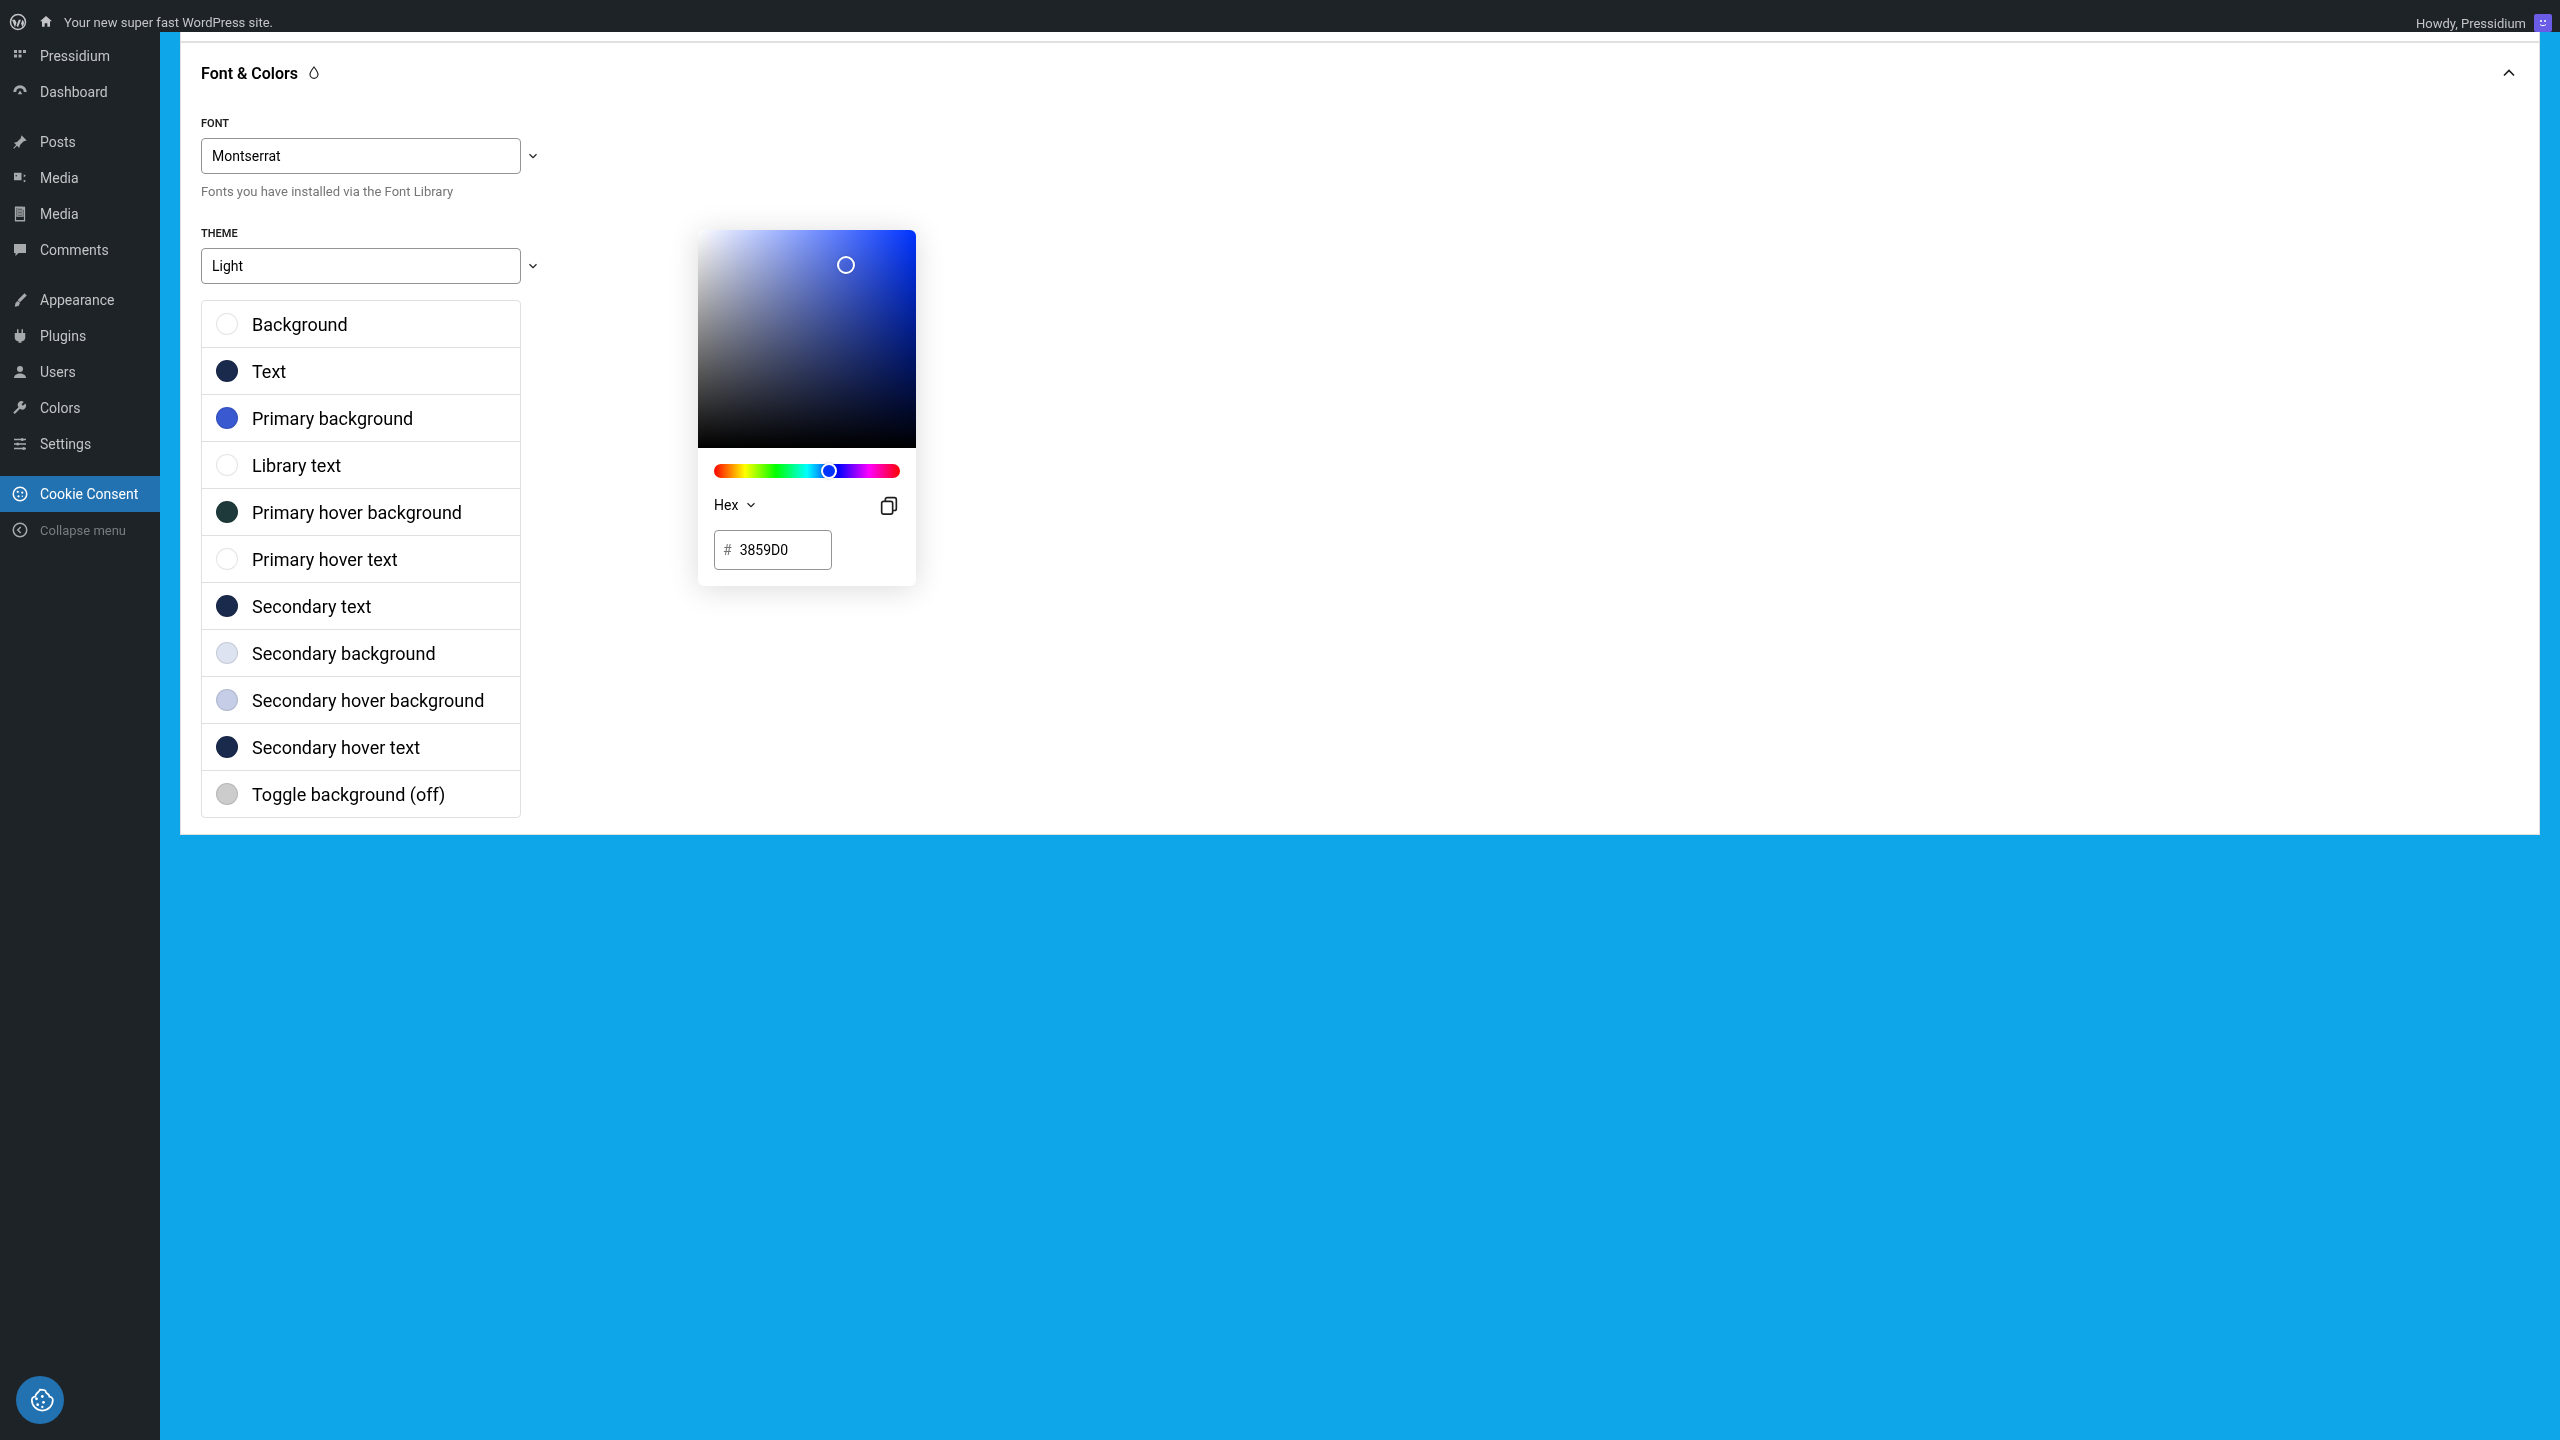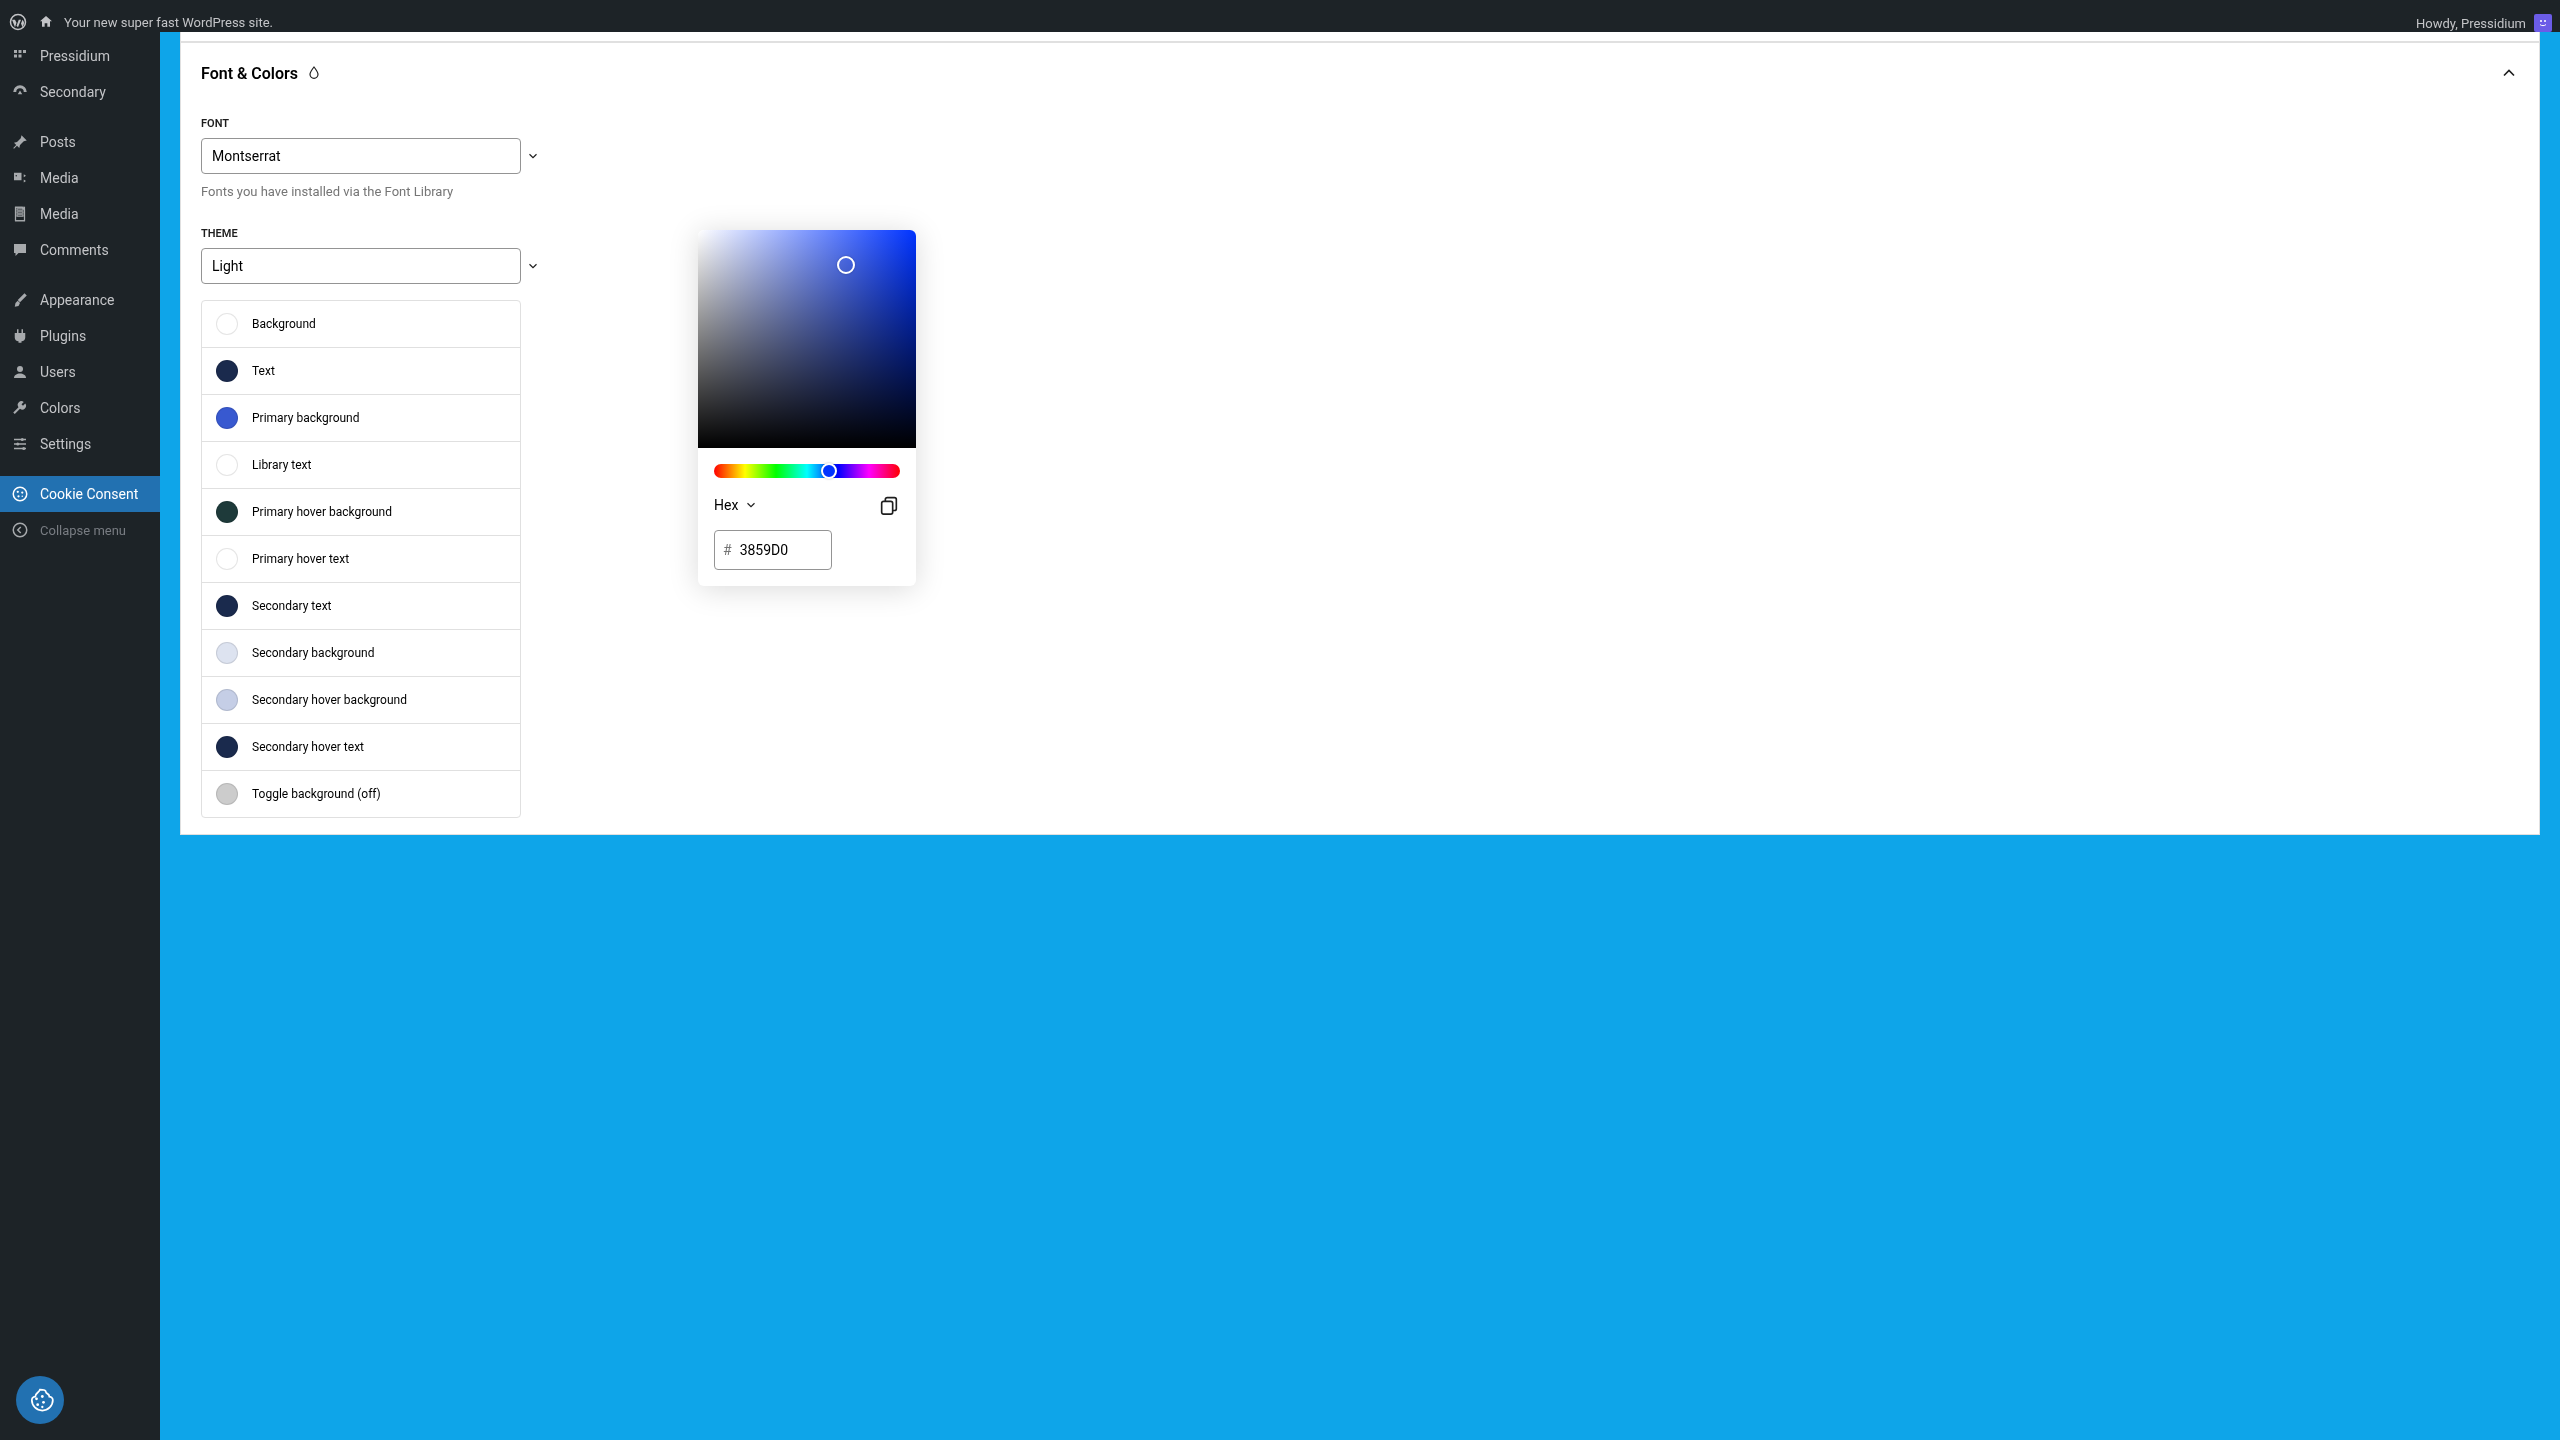--- a/index.html
+++ b/index.html
@@ -23,21 +23,21 @@
 .panel { background: #fff; border: 1px solid #e0e0e0; margin-top: 0; }
 .panel-header { display: flex; align-items: center; justify-content: space-between; padding: 20px; border-bottom: none; }
 .panel-title { font-weight: 600; font-size: 16px; display:flex; align-items:center; gap:8px; }
 .panel-body { padding: 0 20px 16px 20px; }
 .label { font-size: 11px; font-weight: 600; text-transform: uppercase; color: #1e1e1e; margin-bottom: 8px; margin-top: 14px; display:block; }
 .sel { width: 320px; height: 36px; border: 1px solid #949494; border-radius: 4px; padding: 0 30px 0 10px; font-size: 14px; appearance: none; background: #fff; position: relative; }
 .sel-wrap { position: relative; width: 349px; }
 .sel-wrap .chev { position: absolute; right: 10px; top: 50%; transform: translateY(-50%); pointer-events: none; }
 .help { font-size: 13px; color: #757575; margin-top: 10px; }
 .color-list { width: 320px; border: 1px solid #e0e0e0; border-radius: 4px; margin-top: 16px; }
-.color-row { display: flex; align-items: center; gap: 14px; padding: 12px 14px; border-bottom: 1px solid #e0e0e0; cursor: pointer; font-size: 12px; }
+.color-row { display: flex; align-items: center; gap: 14px; padding: 12px 14px; border-bottom: 1px solid #e0e0e0; cursor: pointer; font-size: 18px; }
 .color-row:last-child { border-bottom: none; }
 .swatch { width: 22px; height: 22px; border-radius: 50%; border: 1px solid rgba(0,0,0,0.1); flex-shrink:0; }
 .picker { position: absolute; left: 538px; top: 198px; width: 218px; background: #fff; border-radius: 6px; box-shadow: 0 3px 30px rgba(0,0,0,0.15); padding-bottom: 16px; overflow:hidden; }
 .sat { height: 218px; background: linear-gradient(to top, #000, transparent), linear-gradient(to right, #fff, #0033ff); position: relative; }
 .sat-handle { position:absolute; width:18px; height:18px; border:2px solid #fff; border-radius:50%; left: 68%; top: 16%; transform:translate(-50%,-50%); box-shadow:0 0 2px rgba(0,0,0,0.3); }
 .hue { margin: 16px; height: 14px; border-radius: 14px; background: linear-gradient(to right, red, yellow, lime, cyan, blue, magenta, red); position: relative; }
 .hue-handle { position:absolute; width:16px; height:16px; border:2px solid #fff; border-radius:50%; background:#0033ff; left:62%; top:50%; transform:translate(-50%,-50%); box-shadow:0 0 2px rgba(0,0,0,0.3); }
 .fmt-row { display:flex; align-items:center; justify-content:space-between; padding: 0 16px; font-size:14px; }
 .fmt-left { display:flex; align-items:center; gap:6px; }
 .copy-ic { width:22px; height:22px; }
@@ -91,21 +91,21 @@
           </svg>
         </span>
         <span>Pressidium</span>
       </div>
     <div class="mi">
         <span class="ic">
           <svg width="18" height="18" viewBox="0 0 24 24" fill="currentColor">
             <path d="M12 3a9 9 0 00-9 9h4a5 5 0 0110 0h4a9 9 0 00-9-9zm0 7l-3 5h6z"></path>
           </svg>
         </span>
-        <span>Secondary</span>
+        <span>Dashboard</span>
       </div>
     <div class="sep"></div>
     <div class="mi">
         <span class="ic">
           <svg width="18" height="18" viewBox="0 0 24 24" fill="currentColor">
             <path d="M14 3l7 7-4 1-5 5-1 4-3-3-4 4-1-1 4-4-3-3 4-1 5-5z"></path>
           </svg>
         </span>
         <span>Posts</span>
       </div>

